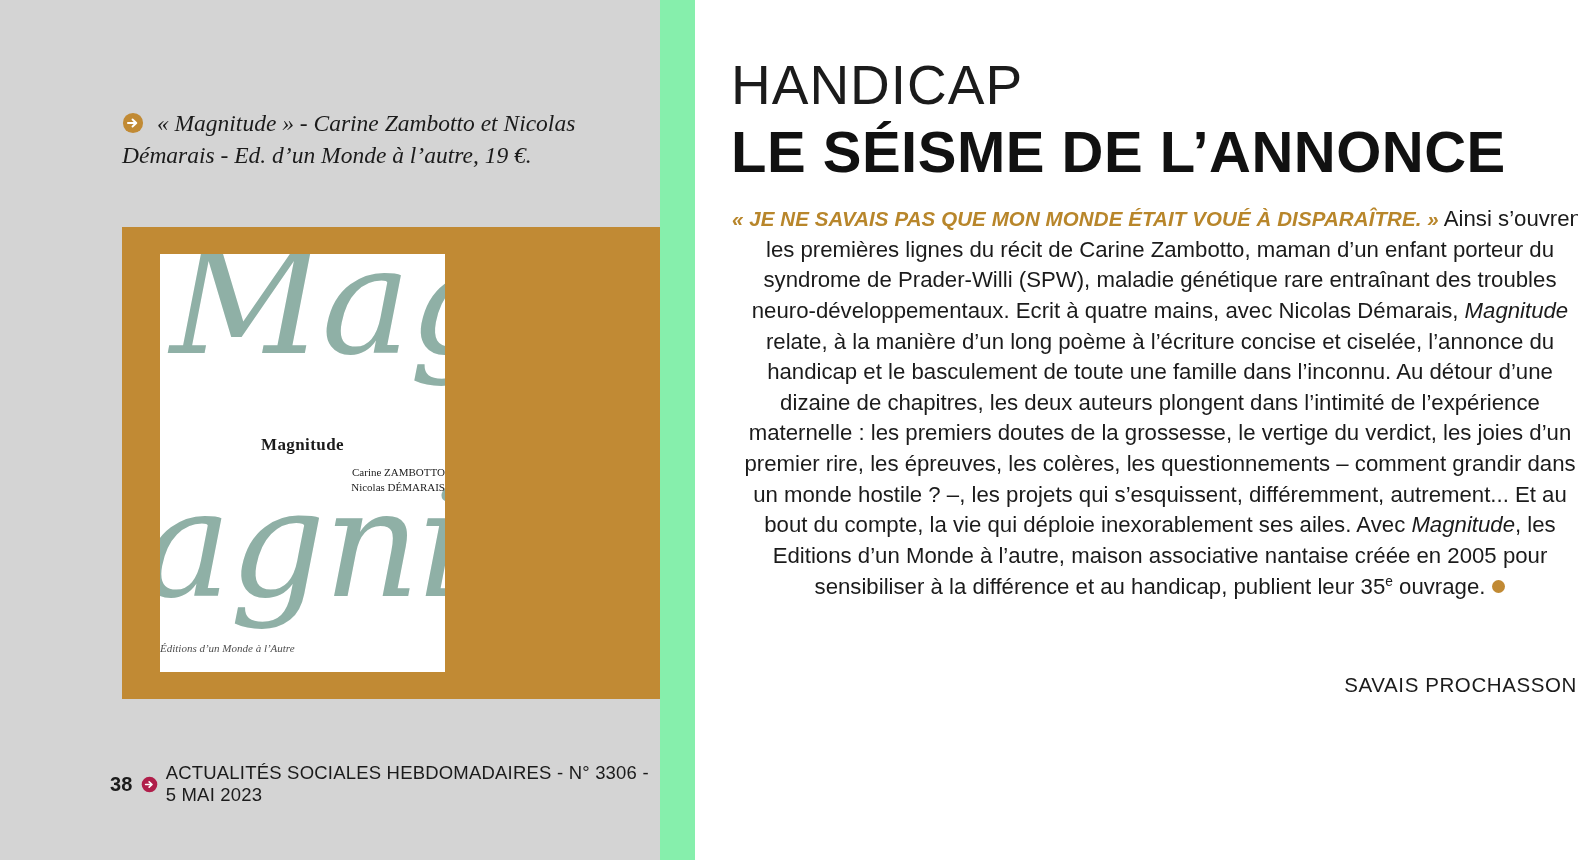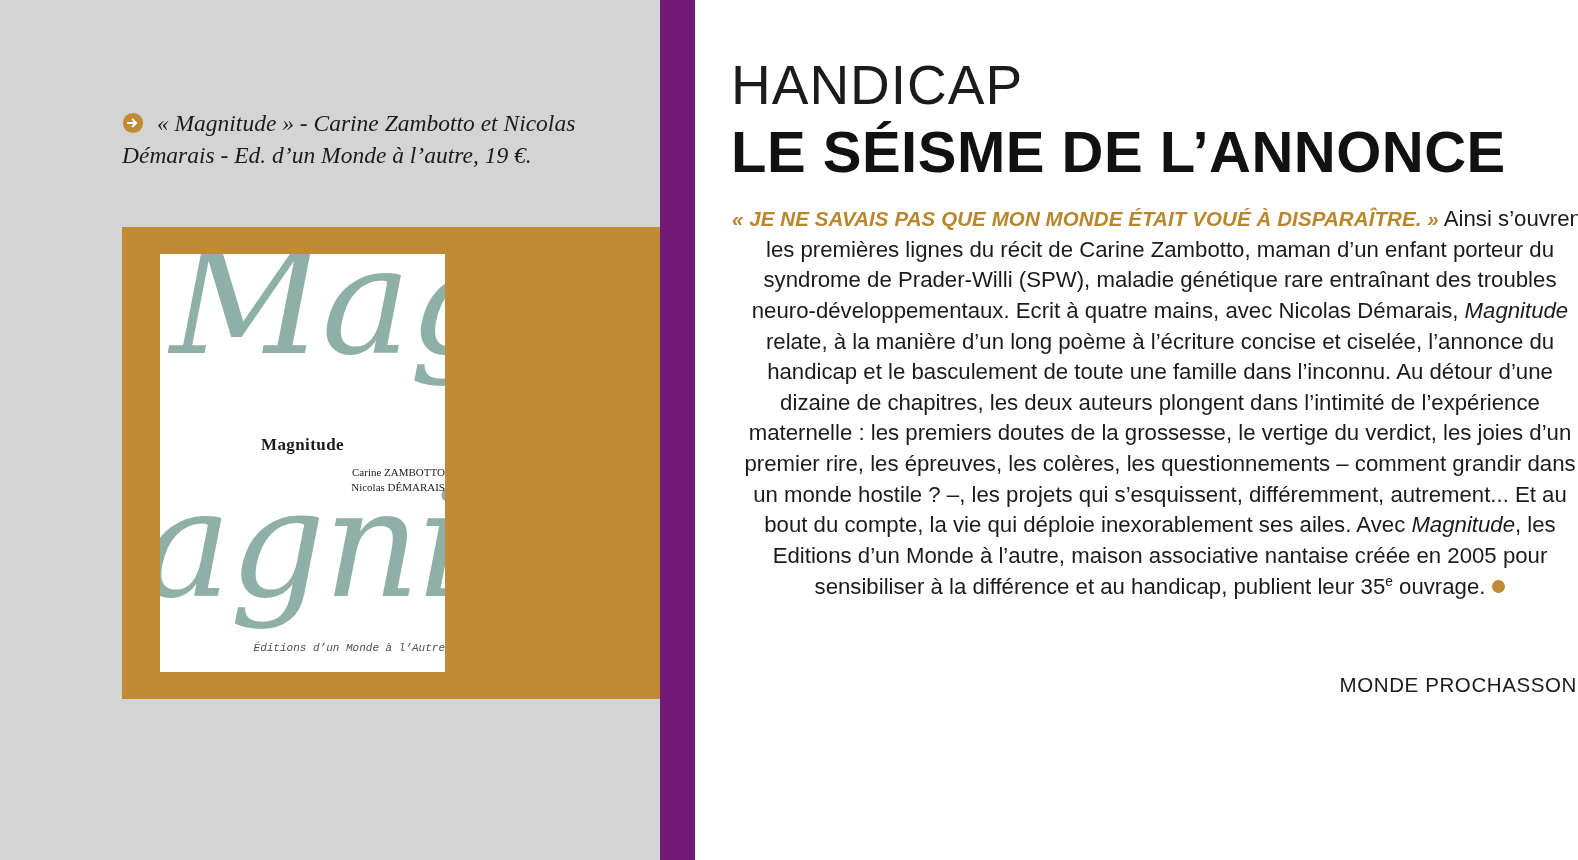--- a/index.html
+++ b/index.html
@@ -7,21 +7,21 @@
     width: 1578px;
     height: 860px;
     background: #ffffff;
     font-family: "Liberation Sans", sans-serif;
     overflow: hidden;
   }
   .page {
     position: relative;
     width: 1578px;
     height: 860px;
-    background: #701a75;
+    background: #86efac;
   }
   
   .left-col {
     position: absolute;
     left: 0; top: 0;
     width: 660px;
     height: 860px;
     background: #d4d4d4;
   }
   .caption {
@@ -101,22 +101,22 @@
     font-family: "Liberation Serif", serif;
     font-size: 11px;
     line-height: 1.35;
     color: #1b1b1b;
   }
   .cover-publisher {
     position: absolute;
     bottom: 18px;
     left: 0;
     width: 100%;
-    text-align: right;
-    font-family: Liberation Mono, monospace;
+    text-align: left;
+    font-family: Liberation Serif, serif;
     font-style: italic;
     font-size: 11px;
     color: #4e4e4e;
   }
   
   .footer {
     position: absolute;
     left: 110px;
     top: 762px;
     display: flex;
@@ -225,28 +225,38 @@
       <div class="book-cover">
         <div class="cover-script top">Magn</div>
         <div class="cover-script bottom">agnitu</div>
         <div class="cover-title">Magnitude</div>
         <div class="cover-authors" style="white-space:pre-line;">Carine ZAMBOTTO
 Nicolas DÉMARAIS</div>
         <div class="cover-publisher">Éditions d’un Monde à l’Autre</div>
       </div>
     </div>
 
+    <div class="footer">
+      <span class="page-num">38</span>
+      <span class="arrow-icon-small">
+        <svg viewBox="0 0 24 24" width="17" height="17">
+          <circle cx="12" cy="12" r="11" fill="#b01e4a"></circle>
+          <path d="M6.5 12 H15 M11.5 8.2 L15.6 12 L11.5 15.8" fill="none" stroke="#ffffff" stroke-width="2.3" stroke-linecap="round" stroke-linejoin="round"></path>
+        </svg>
+      </span>
+      <span>ACTUALITÉS SOCIALES HEBDOMADAIRES - N° 3306 - 5 MAI 2023</span>
+    </div>
   </div>
 
   <div class="right-col">
 
     <div class="kicker">HANDICAP</div>
     <div class="headline">LE SÉISME DE L’ANNONCE</div>
 
     <div class="body-text">
       <span class="lede-quote">«&nbsp;JE NE SAVAIS PAS QUE MON MONDE ÉTAIT VOUÉ À DISPARAÎTRE.&nbsp;»</span>
       <span>Ainsi s’ouvrent les premières lignes du récit de Carine Zambotto, maman d’un enfant porteur du syndrome de Prader-Willi (SPW), maladie génétique rare entraînant des troubles neuro-développementaux. Ecrit à quatre mains, avec Nicolas Démarais, </span><em>Magnitude</em><span> relate, à la manière d’un long poème à l’écriture concise et ciselée, l’annonce du handicap et le basculement de toute une famille dans l’inconnu. Au détour d’une dizaine de chapitres, les deux auteurs plongent dans l’intimité de l’expérience maternelle : les premiers doutes de la grossesse, le vertige du verdict, les joies d’un premier rire, les épreuves, les colères, les questionnements – comment grandir dans un monde hostile ? –, les projets qui s’esquissent, différemment, autrement... Et au bout du compte, la vie qui déploie inexorablement ses ailes. Avec </span><em>Magnitude</em><span>, les Editions d’un Monde à l’autre, maison associative nantaise créée en 2005 pour sensibiliser à la différence et au handicap, publient leur 35</span><sup>e</sup><span> ouvrage.</span><span class="end-dot"></span>
     </div>
 
-    <div class="byline">MONDE PROCHASSON</div>
+    <div class="byline">SAVAIS PROCHASSON</div>
   </div>
 
 </div>
 
 </body></html>

